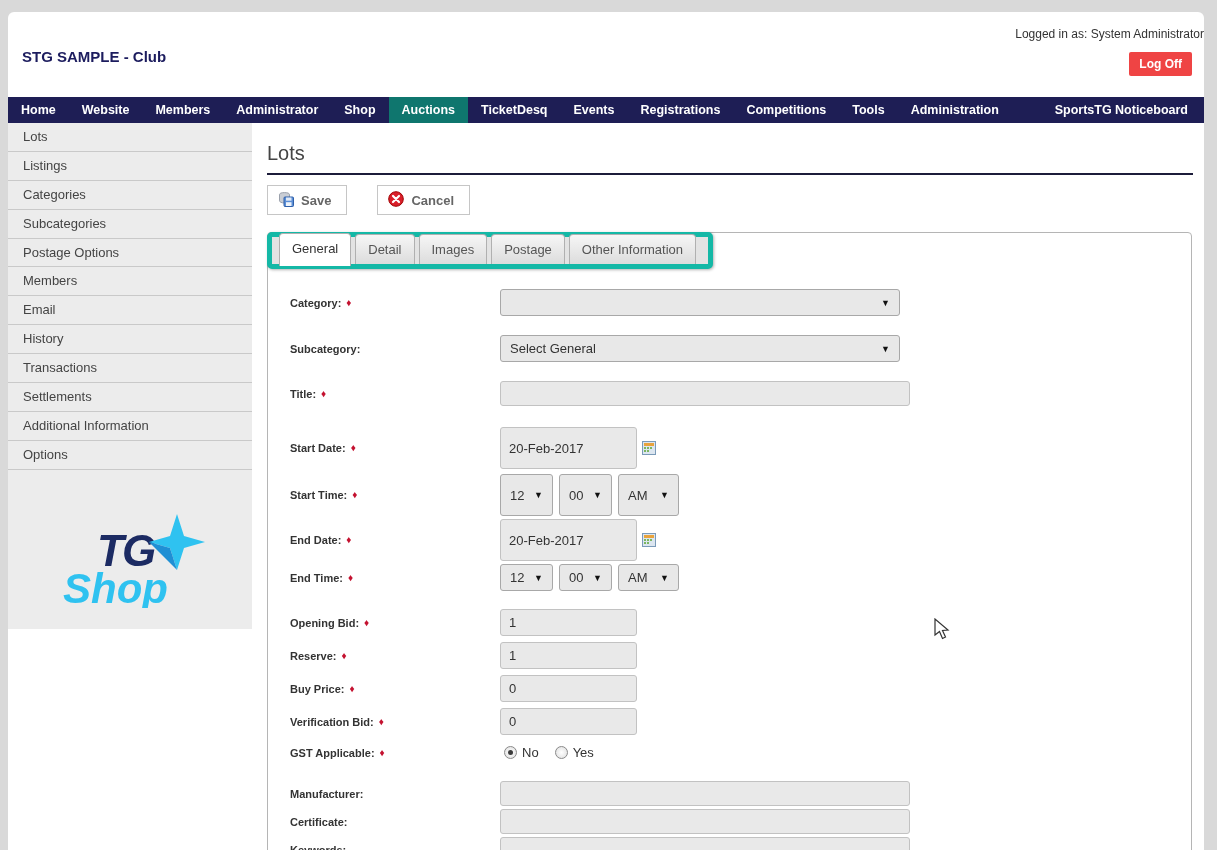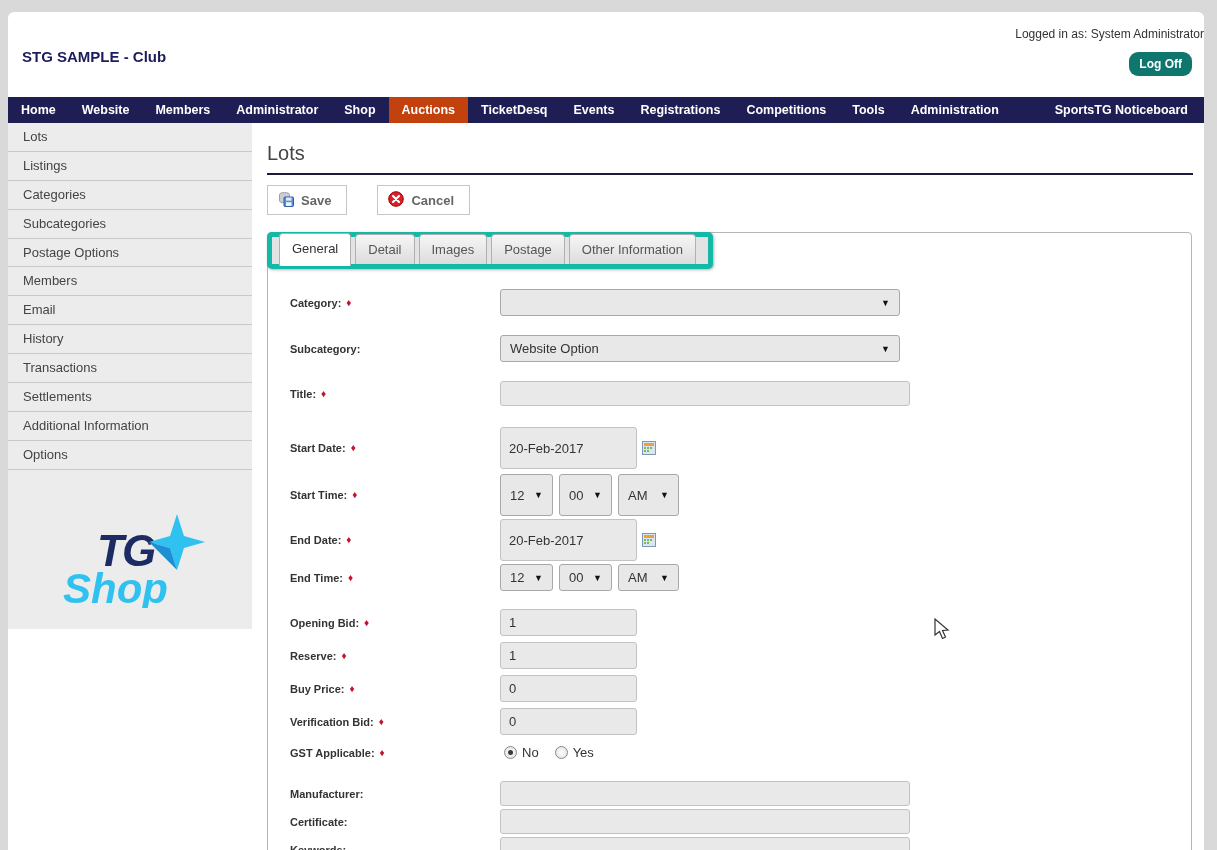--- a/index.html
+++ b/index.html
@@ -6,27 +6,27 @@
   html,body { width:1217px; height:850px; overflow:hidden; }
   body { background:#d9d9d9; font-family:"Liberation Sans", sans-serif; position:relative; }
 
   .card { position:absolute; left:8px; top:12px; width:1196px; height:838px;
           background:#fff; border-radius:6px 6px 0 0; }
 
   
   .hdr { position:relative; height:85px; }
   .club-title { position:absolute; left:14px; top:36px; font-size:15px; font-weight:bold; color:#1c1c5e; }
   .logged-in { position:absolute; right:0; top:15px; font-size:12px; color:#333; }
-  .logoff-btn { position:absolute; right:12px; top:40px; background:#0f766e; color:#fff;
-                font-size:12px; font-weight:bold; padding:5px 10px; border-radius:9px; cursor:pointer; }
+  .logoff-btn { position:absolute; right:12px; top:40px; background:#ef4444; color:#fff;
+                font-size:12px; font-weight:bold; padding:5px 10px; border-radius:2px; cursor:pointer; }
 
   
   .nav { display:flex; background:#1e1e55; height:26px; color:#fff; font-size:12.5px; font-weight:bold; }
   .nav-item { line-height:26px; padding:0 13px; cursor:pointer; }
-  .nav-item.active { background:#c2410c; }
+  .nav-item.active { background:#0f766e; }
   .nav-right { margin-left:auto; line-height:26px; padding:0 16px; }
 
   
   .content { display:flex; align-items:flex-start; }
   .sidebar { width:244px; height:506px; background:#ececec; }
   .side-item { height:28.9px; line-height:28px; padding-left:15px; font-size:13px; color:#444;
                border-bottom:1px solid #c9c9c9; cursor:pointer; }
   .logo-wrap { margin-top:42px; text-align:center; }
 
   .main { flex:1; padding-left:15px; position:relative; }
@@ -175,21 +175,21 @@
             <div class="flabel"><span>Category:</span><span class="req"></span></div>
             <div class="sel w400">
               <span></span>
               <span class="arr">▼</span>
             </div>
           </div>
 
           <div class="frow g19">
             <div class="flabel"><span>Subcategory:</span></div>
             <div class="sel w400">
-              <span>Website Option</span>
+              <span>Select General</span>
               <span class="arr">▼</span>
             </div>
           </div>
 
           <div class="frow g21">
             <div class="flabel"><span>Title:</span><span class="req"></span></div>
             <input class="ti w410 h25" value="" style="">
           </div>
 
           <div class="frow g5">

